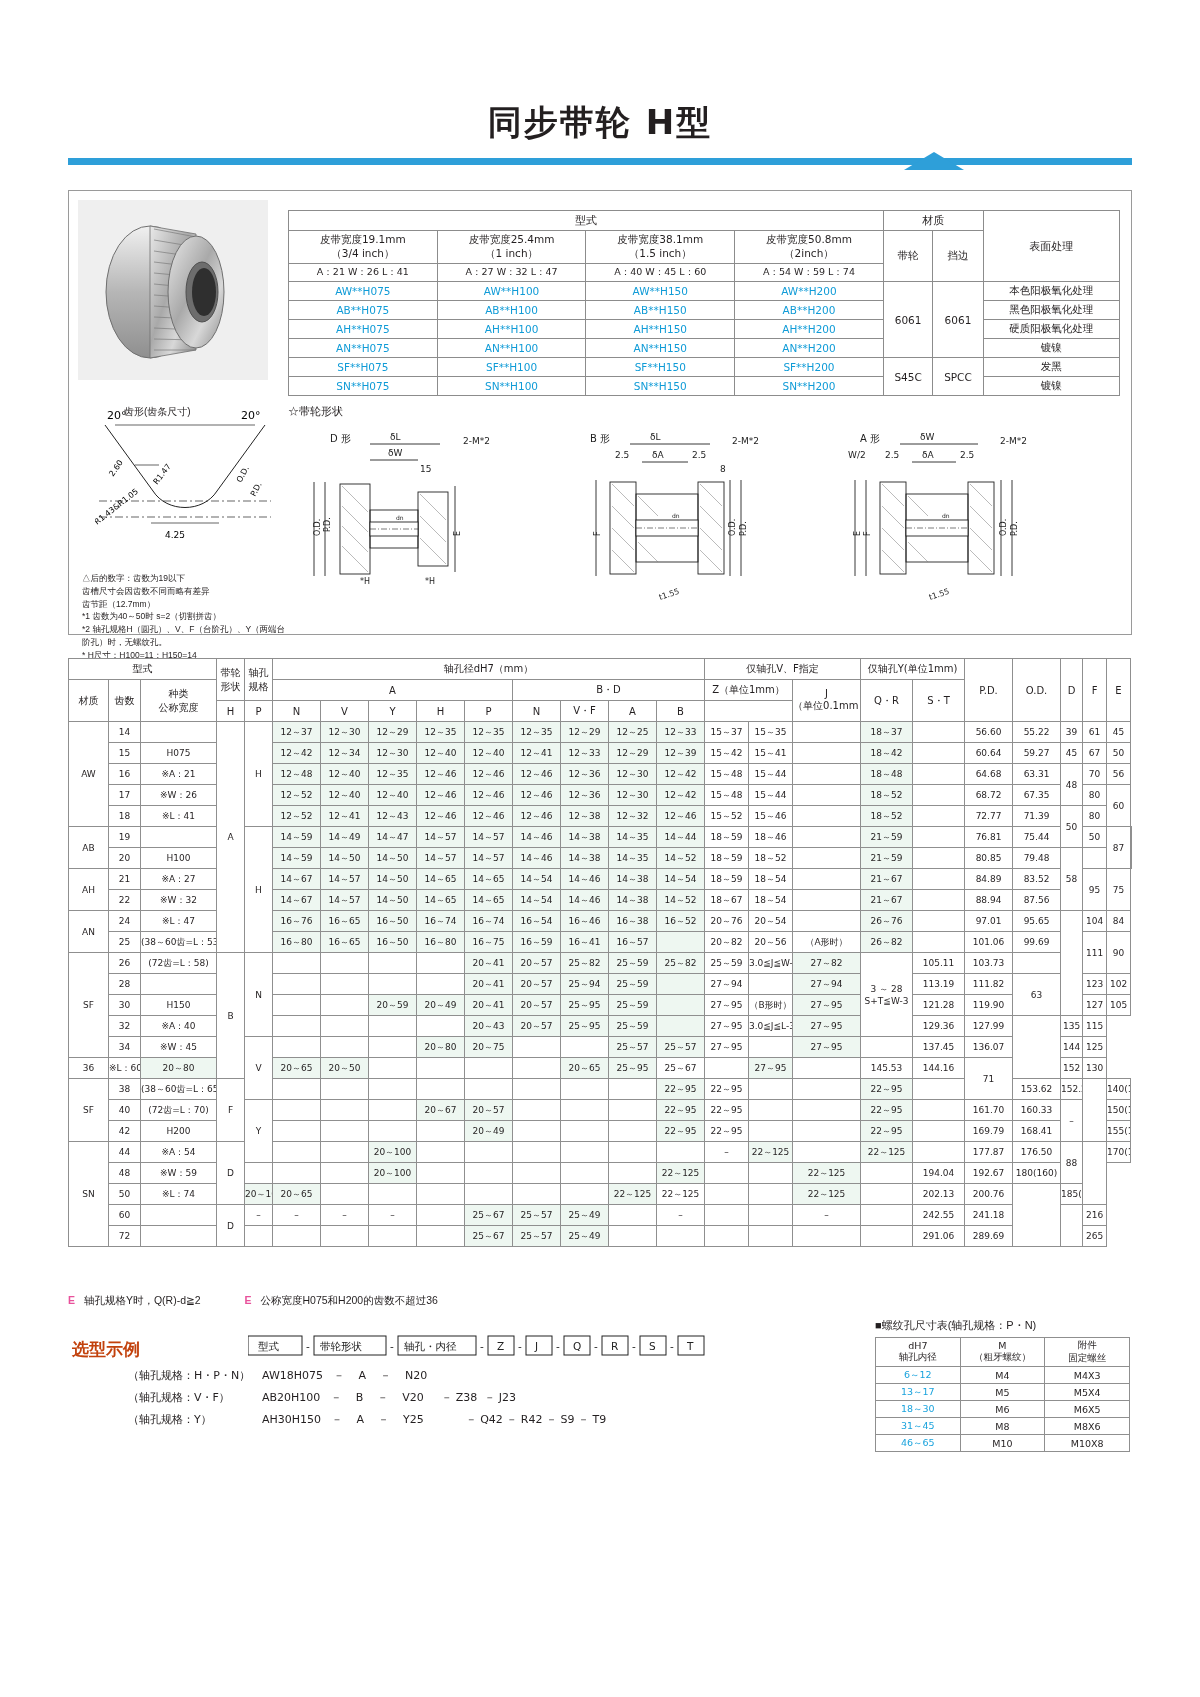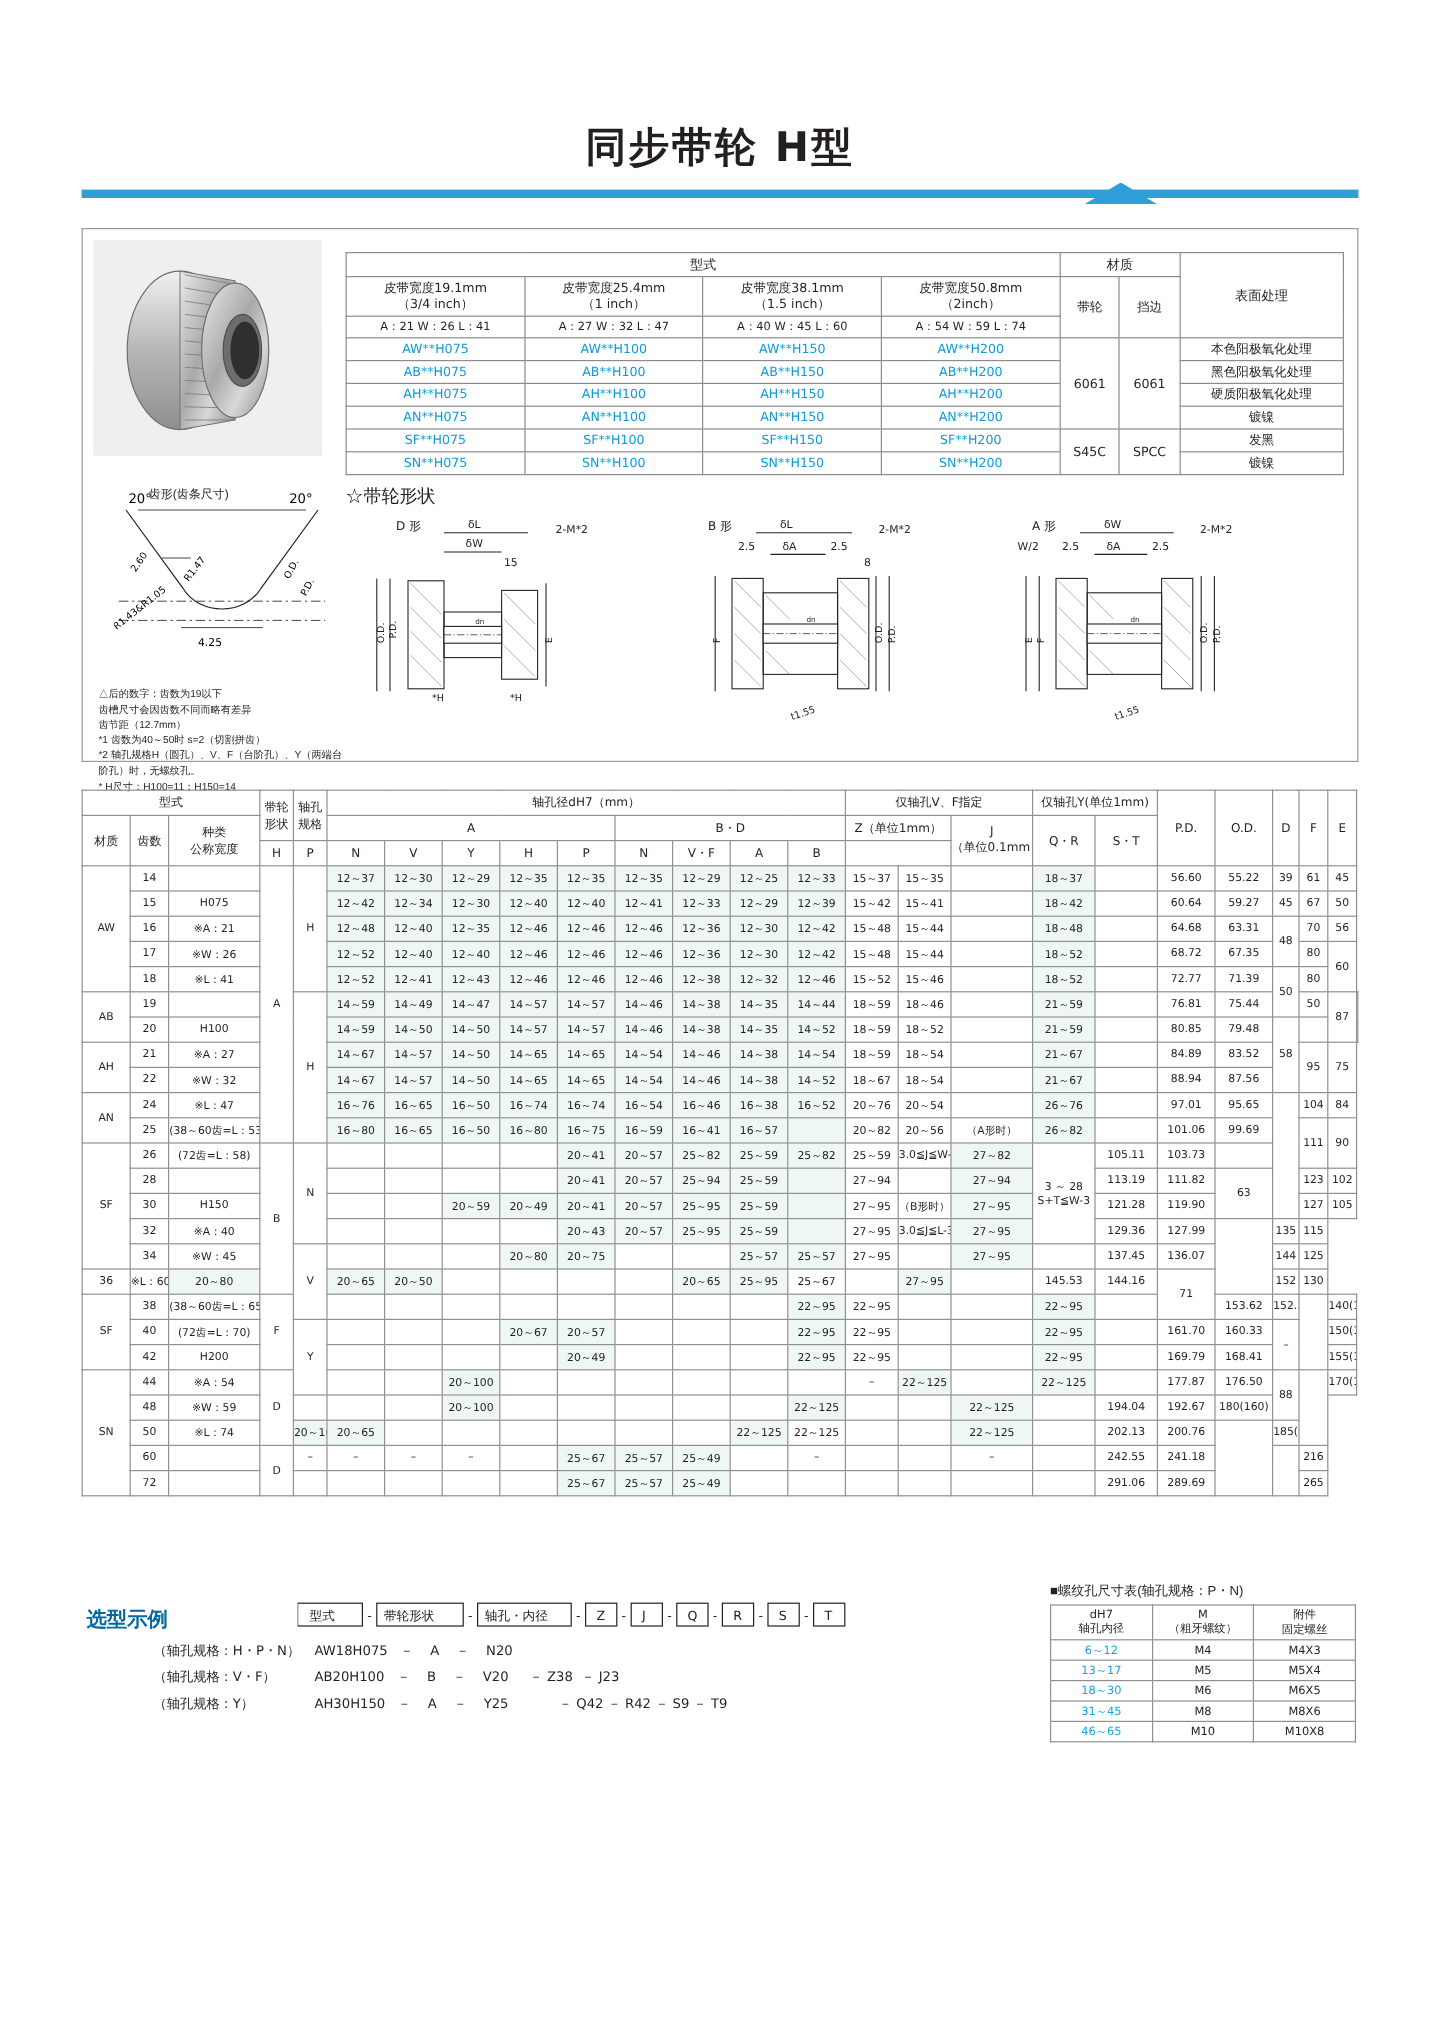--- a/index.html
+++ b/index.html
@@ -50,21 +50,21 @@
   }
   .mtable .hdr { font-weight:normal; font-size:11px; }
   .mtable .cyan { color:#0f9bd7; }
   .mtable .small { font-size:9.5px; }
 
   
   .tooth-box { position:absolute; top:405px; left:95px; width:180px; height:140px; }
   .tooth-cap { position:absolute; top:405px; left:124px; font-size:10px; }
   .notes { position:absolute; top:572px; left:82px; width:210px; font-size:8.5px; line-height:1.5; }
 
-  .shape-title { position:absolute; top:404px; left:288px; font-size:15px; }
+  .shape-title { position:absolute; top:404px; left:288px; font-size:11px; }
   .shapes { position:absolute; top:424px; left:300px; width:820px; height:200px; }
 
   
   .big-table-wrap { position:absolute; top:658px; left:68px; width:1064px; }
   table.big { border-collapse:collapse; width:1064px; table-layout:fixed; }
   table.big td, table.big th {
     border:1px solid #8f8f8f;
     font-size:9px; text-align:center; vertical-align:middle;
     font-family:"DejaVu Sans", sans-serif;
     padding:0; height:21px; color:#231f20;
@@ -75,21 +75,21 @@
   .c-pink { color:#e8519b; }
   .bg-greenlite { background:#eef7f1; }
   .tiny { font-size:7.5px; }
   .vtxt { font-size:10px; }
 
   
   .footnotes { position:absolute; top:1292px; left:68px; width:760px; font-size:10.5px; line-height:1.7; }
   .fn-e { color:#e8519b; font-weight:bold; margin-right:6px; }
   .fn-x { color:#e8519b; font-weight:bold; margin-right:6px; }
 
-  .sel-title { position:absolute; top:1338px; left:72px; font-size:17px; color:#0369a1; font-weight:bold; }
+  .sel-title { position:absolute; top:1338px; left:72px; font-size:17px; color:#c2410c; font-weight:bold; }
   .sel-box { position:absolute; top:1334px; left:248px; width:460px; height:22px; }
   .code-line { position:absolute; font-size:11px; font-family:"DejaVu Sans", sans-serif; white-space:pre; }
 
   
   .screw-wrap { position:absolute; top:1318px; left:875px; width:255px; }
   .screw-title { font-size:11px; margin-bottom:4px; }
   table.screw { border-collapse:collapse; width:255px; }
   table.screw td, table.screw th {
     border:1px solid #8f8f8f; font-size:9.5px; text-align:center; padding:1px 2px;
     font-family:"DejaVu Sans", sans-serif; height:17px; font-weight:normal;
@@ -1034,20 +1034,27 @@
           <td></td>
           <td>291.06</td>
           <td>289.69</td>
           <td>265</td>
         </tr>
       </tbody>
     </table>
   </div>
 
   <div class="footnotes">
+    <div>
+      <span class="fn-e">E</span>
+      <span>轴孔规格Y时，Q(R)-d≧2</span>
+      <span style="display:inline-block;width:38px"></span>
+      <span class="fn-e">E</span>
+      <span>公称宽度H075和H200的齿数不超过36</span>
+    </div>
   </div>
 
   <div class="sel-title">选型示例</div>
   <div class="sel-box">
     <svg width="470" height="24" viewBox="0 0 470 24">
       <g font-family="DejaVu Sans" font-size="10.5" fill="#222">
         <rect x="0" y="2" width="54" height="19" fill="none" stroke="#222"></rect>
           <text x="10" y="16">型式</text>
         <text x="58" y="16">-</text>
         <rect x="66" y="2" width="72" height="19" fill="none" stroke="#222"></rect>

